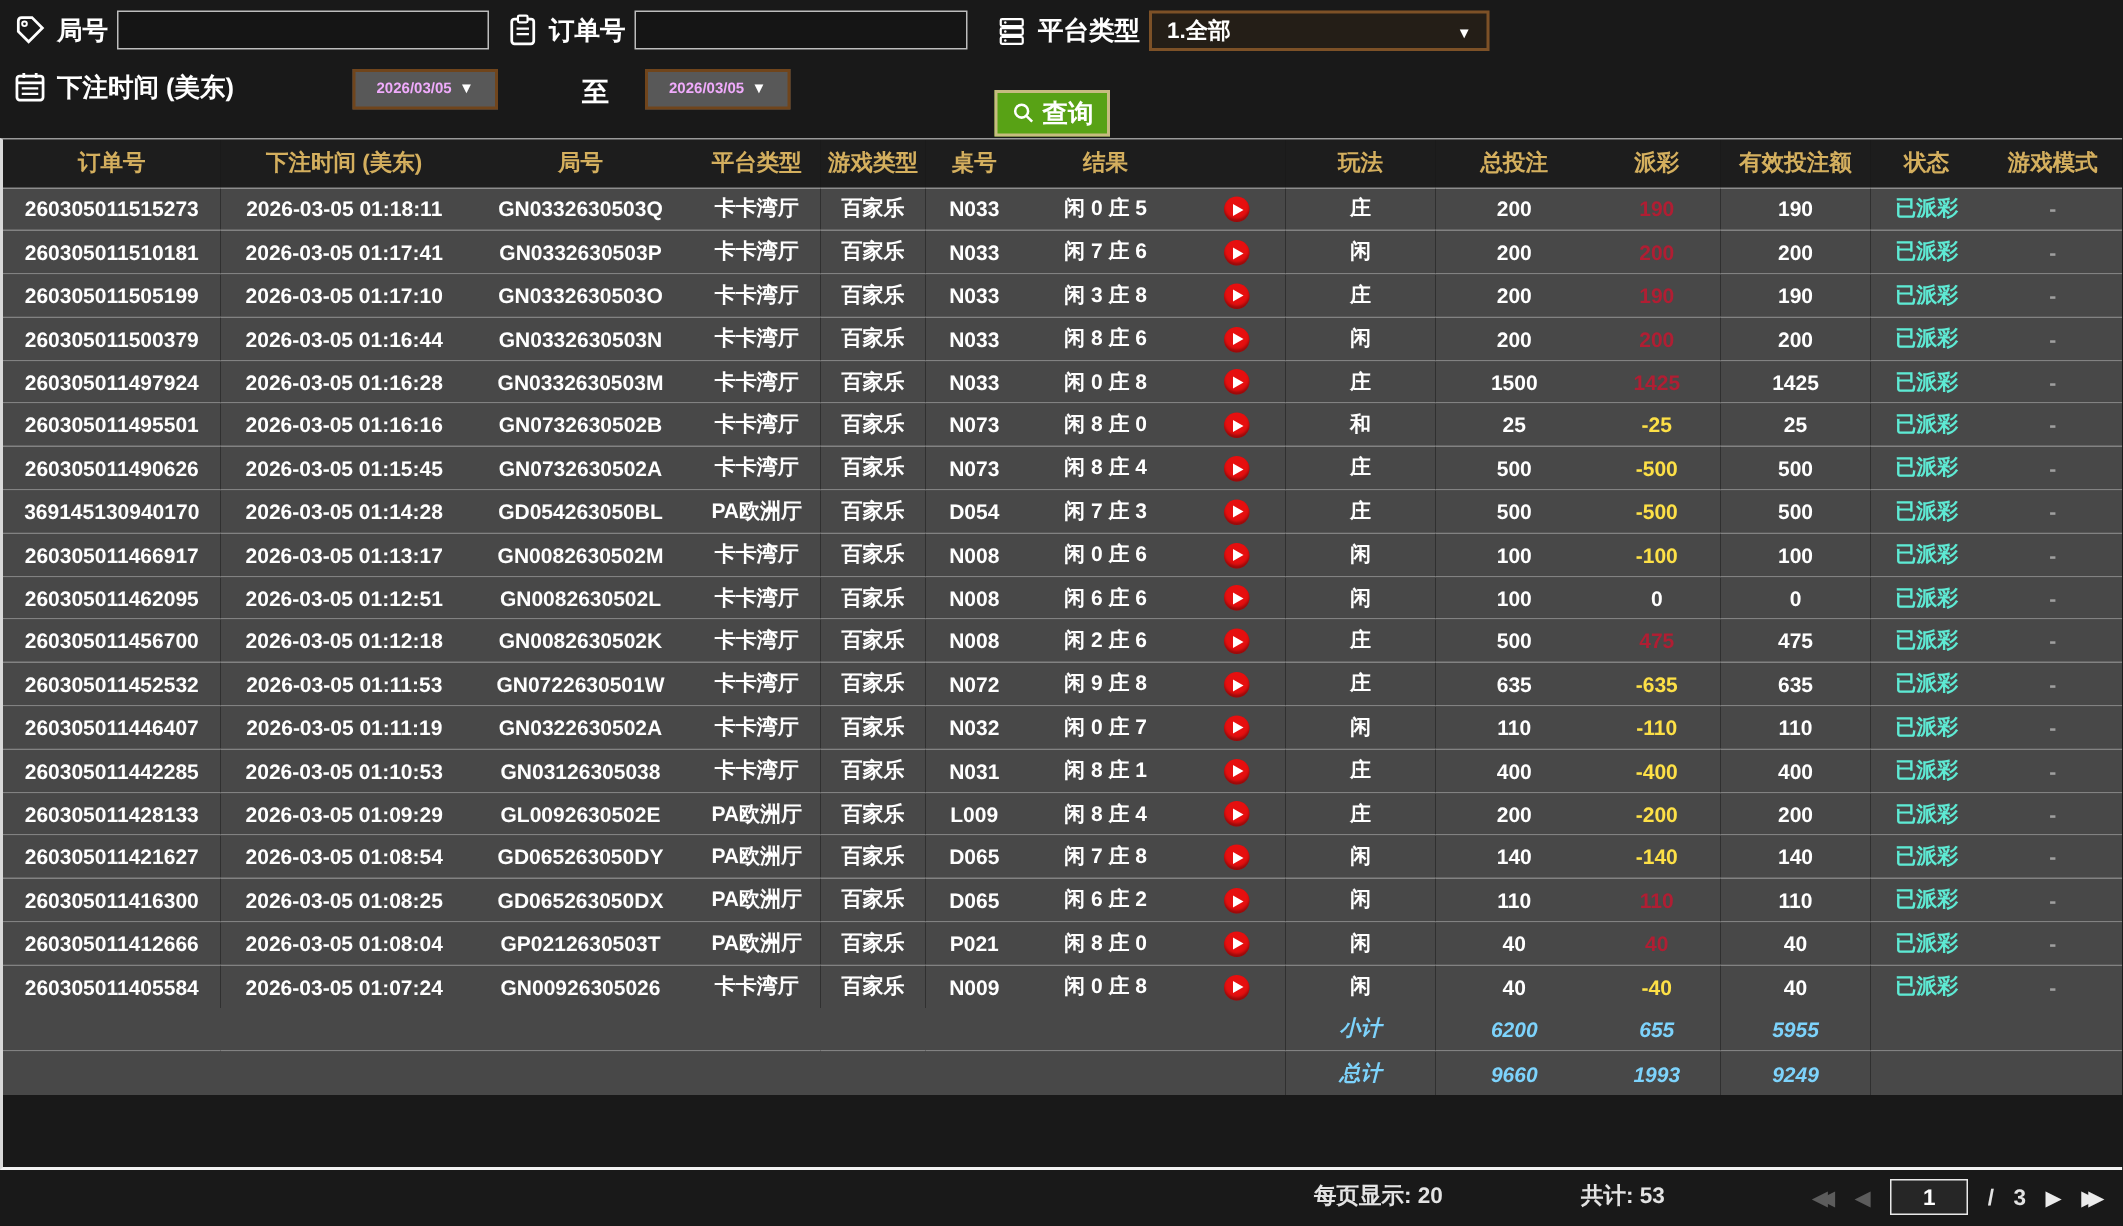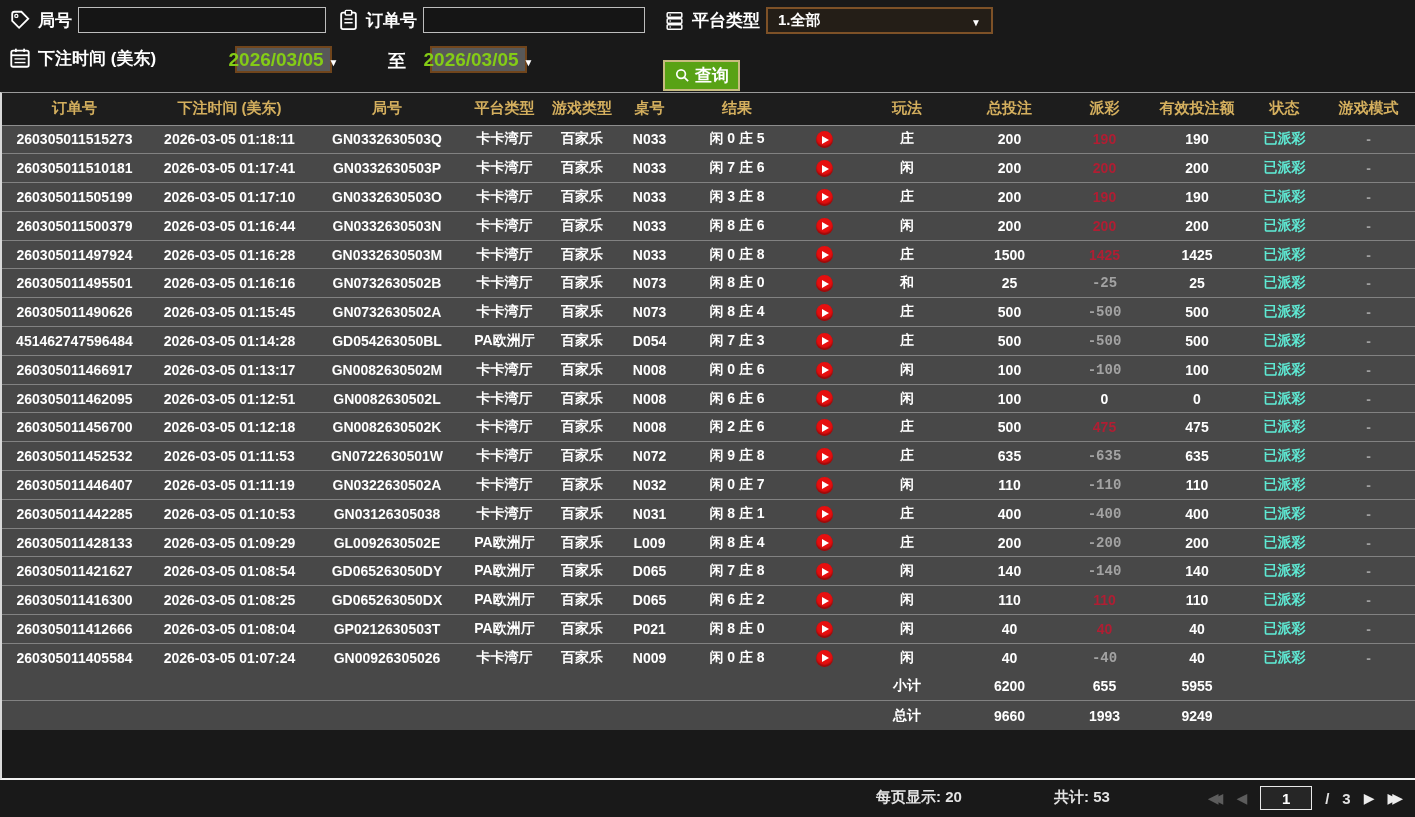--- a/index.html
+++ b/index.html
@@ -21,21 +21,21 @@
   .select-box {
     display:flex; align-items:center; justify-content:space-between;
     background:#241e17; border:2px solid #7d5127; height:27px;
     color:#ffffff; font-weight:bold; font-size:15px; padding:0 10px;
     cursor:pointer;
   }
   .caret::after { content:"▼"; font-size:10px; color:#ffffff; }
   .date-box {
     display:flex; align-items:center; justify-content:center; gap:5px;
     background:#585858; border:2px solid #70451c; height:27px;
-    color:#84cc16; font-weight:bold; font-size:19px; cursor:pointer;
+    color:#f0abfc; font-weight:bold; font-size:10px; cursor:pointer;
   }
   .to-label { color:#ffffff; font-weight:bold; font-size:18px; }
   .query-btn {
     display:flex; align-items:center; gap:5px;
     background:#58a215; border:2px solid #c7bc80; height:31px;
     color:#ffffff; font-weight:bold; font-size:17px; padding:0 9px;
     cursor:pointer;
   }
   
   .grid {
@@ -49,25 +49,25 @@
     height:32px; text-align:center; border-bottom:1px solid #8d8d8d;
     white-space:nowrap; overflow:hidden;
   }
   tbody td {
     background:#484848; color:#ffffff; font-size:14px; font-weight:bold;
     height:28.8px; text-align:center; border-top:1px solid #828282;
     white-space:nowrap; overflow:hidden;
   }
   tbody tr:first-child td { border-top:none; }
   td.pay-red   { color:#b01e33; }
-  td.pay-green { color:#a3a3a3;font-family:Liberation Mono, monospace; }
+  td.pay-green { color:#fde047; }
   td.pay-white { color:#ffffff; }
   td.st-paid   { color:#5eead4; }
   td.dim       { color:#9f9f9f; }
-  tr.sum td    { color:#ffffff; }
+  tr.sum td    { color:#7dd3fc;font-style:italic; }
   .play-btn {
     display:inline-flex; width:17px; height:17px; border-radius:50%;
     background:#e60f0f; align-items:center; justify-content:center;
     vertical-align:middle; cursor:pointer;
     box-shadow:inset 0 -2px 2px rgba(0,0,0,.35);
   }
   .play-tri {
     width:0; height:0; margin-left:2px;
     border-left:7px solid #ffffff;
     border-top:4px solid transparent; border-bottom:4px solid transparent;
@@ -343,21 +343,21 @@
                 <span class="play-tri"></span>
               </span></td>
             <td>庄</td>
             <td>500</td>
             <td class="pay-green">-500</td>
             <td>500</td>
             <td class="st-paid">已派彩</td>
             <td class="dim">-</td>
           </tr>
           <tr>
-            <td>451462747596484</td>
+            <td>369145130940170</td>
             <td>2026-03-05 01:14:28</td>
             <td>GD054263050BL</td>
             <td>PA欧洲厅</td>
             <td>百家乐</td>
             <td>D054</td>
             <td>闲 7 庄 3</td>
             <td><span class="play-btn">
                 <span class="play-tri"></span>
               </span></td>
             <td>庄</td>

